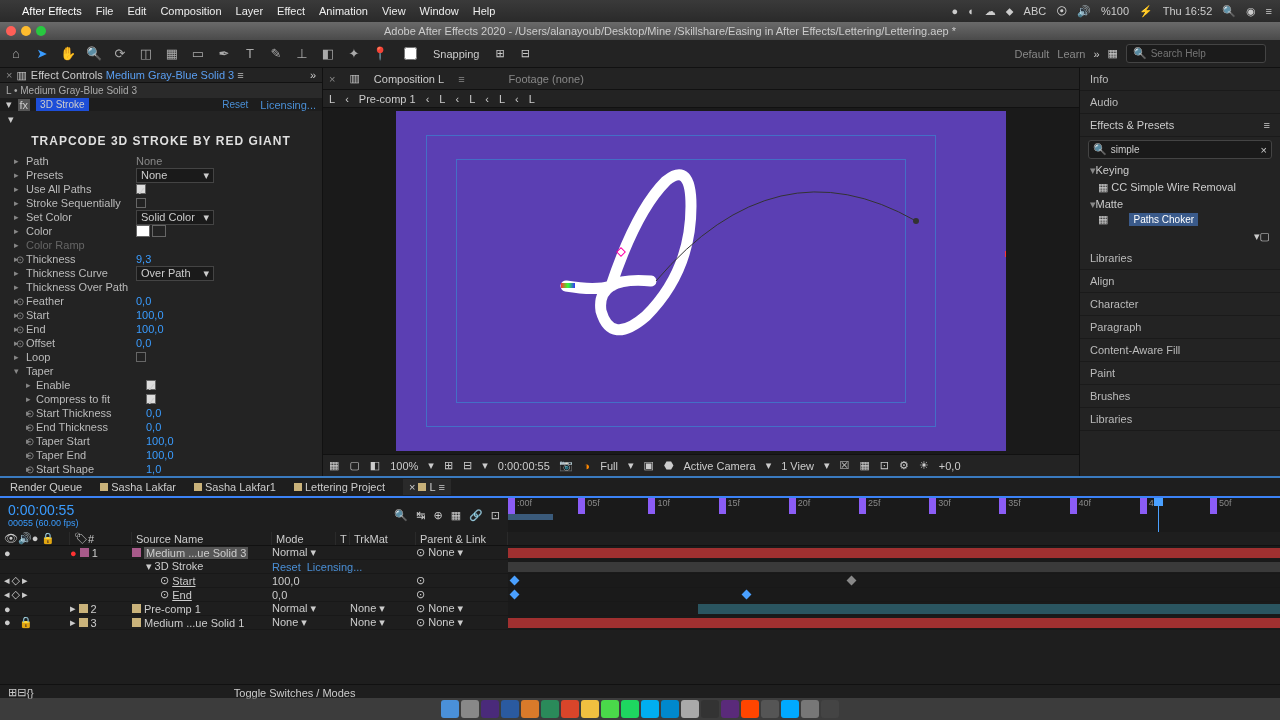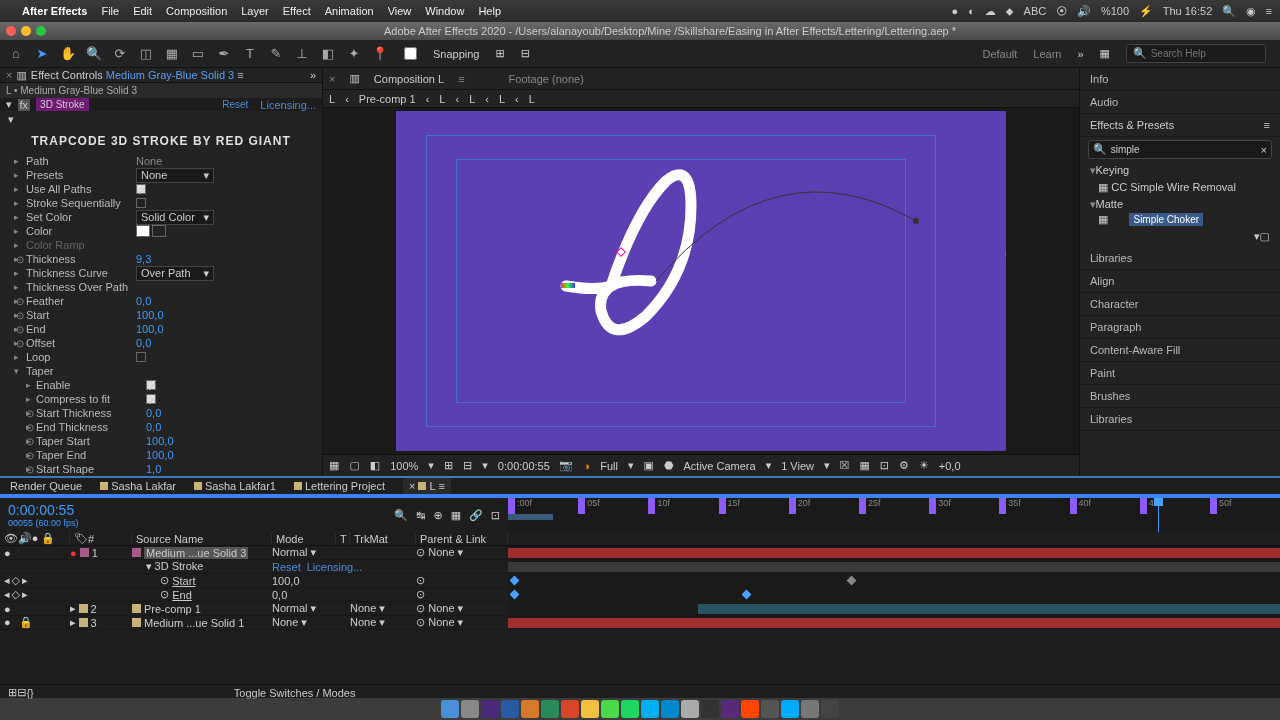--- a/index.html
+++ b/index.html
@@ -1,40 +1,40 @@
 <!DOCTYPE html>
 <html><head>
 <meta charset="utf-8">
 <style>
 *{margin:0;padding:0;box-sizing:border-box;font-family:"Helvetica Neue",Arial,sans-serif;font-size:11px;color:#ccc;user-select:none}
 body{background:#1e1e1e;width:1280px;height:720px;overflow:hidden;position:relative}
 .menubar{height:22px;background:linear-gradient(#3a3a3a,#2a2a2a);display:flex;align-items:center;padding:0 8px;gap:14px}
 .menubar .apple{font-size:14px}
-.menubar .app{font-weight:700;color:#fff}
+.menubar .app{font-weight:400;color:#fff}
 .menubar .m{color:#eee}
 .menubar .right{margin-left:auto;display:flex;gap:10px;align-items:center}
 .titlebar{height:18px;background:linear-gradient(#6a6a6a,#4a4a4a);display:flex;align-items:center;padding:0 6px;gap:20px;font-size:10px;color:#ddd}
 .titlebar .dots{display:flex;gap:5px}
 .dot{width:10px;height:10px;border-radius:50%}
 .dot.r{background:#ff5f57}.dot.y{background:#febc2e}.dot.g{background:#28c840}
 .toolbar{height:28px;background:#232323;border-bottom:1px solid #111;display:flex;align-items:center;padding:0 6px;gap:6px}
 .tbtn{width:20px;height:20px;display:flex;align-items:center;justify-content:center;color:#aaa;font-size:13px}
 .tbtn.active{color:#3a9cff}
 .snap{display:flex;align-items:center;gap:16px;margin-left:8px}
-.ws{margin-left:auto;display:flex;gap:16px;align-items:center;padding-right:8px}
+.ws{margin-left:auto;display:flex;gap:8px;align-items:center;padding-right:8px}
 .ws .wsi{color:#888}
 .search{background:#1b1b1b;border:1px solid #444;padding:2px 6px;border-radius:3px;display:flex;align-items:center;gap:4px;width:140px}
 .main{display:flex;height:408px}
 .leftpane{width:322px;background:#232323;display:flex;flex-direction:column}
 .tabrow{height:22px;display:flex;align-items:center;border-bottom:1px solid #111;padding:0 6px;gap:4px;font-size:10px}
 .tabclose{color:#888}
 .tablabel{color:#bbb}.tablabel .hl{color:#5a9ff2}
 .fxhead{height:18px;padding:2px 6px;background:#2a2a2a;font-size:10px;color:#aaa}
 .fxbar{height:18px;display:flex;align-items:center;padding:0 6px;gap:6px;background:#1d1d1d}
-.fxname{background:#701a75;padding:1px 4px;font-size:10px}
+.fxname{background:#1d4ed8;padding:1px 4px;font-size:10px}
 .fxreset{color:#4a8fd6;margin-left:auto;font-size:10px}
 .brand{text-align:center;color:#dfdfdf;font-weight:700;letter-spacing:1px;font-size:12px;padding:6px 0}
 .proprow{display:flex;align-items:center;height:14px;padding:0 6px;font-size:10px}
 .proprow .tw{width:10px;color:#888;font-size:9px}
 .proprow .sw{width:10px;color:#888;font-size:10px}
 .proprow .nm{flex:0 0 110px;color:#bbb}
 .proprow .val{color:#3a9cff}
 .proprow .sel{background:#1a1a1a;border:1px solid #444;padding:0 4px;min-width:78px;display:flex;justify-content:space-between}
 .proprow .chk{width:10px;height:10px;border:1px solid #666;background:#ddd;display:inline-block}
 .proprow .chk.off{background:#222}
@@ -47,21 +47,21 @@
 .guides2{position:absolute;border:1px solid rgba(0,255,255,.25);left:60px;top:48px;right:100px;bottom:48px}
 .viewbar{height:22px;background:#232323;border-top:1px solid #111;display:flex;align-items:center;padding:0 6px;gap:10px;font-size:10px;color:#bbb}
 .rightpane{width:200px;background:#232323;display:flex;flex-direction:column}
 .rpitem{padding:5px 10px;border-bottom:1px solid #1a1a1a;font-size:11px;color:#bbb}
 .rsearch{margin:3px 8px;background:#1a1a1a;border:1px solid #444;border-radius:3px;padding:2px 4px;display:flex;align-items:center;gap:4px}
 .rcat{padding:2px 10px;font-size:10px;color:#aaa}
 .rcat .tw{color:#888}
 .rfx{padding:2px 18px;font-size:10px;color:#bbb}
 .rfx.sel{background:#3a5a8a;color:#fff;display:inline-block;margin-left:18px;padding:1px 4px}
 .timeline{height:224px;background:#1e1e1e;border-top:2px solid #3a7abf;display:flex;flex-direction:column}
-.tltabs{height:20px;display:flex;align-items:center;gap:18px;padding:0 10px;font-size:10px;border-bottom:4px solid #3b82f6}
+.tltabs{height:20px;display:flex;align-items:center;gap:18px;padding:0 10px;font-size:10px;border-bottom:2px solid #3b82f6}
 .tlhead{height:34px;display:flex}
 .tlhead .left{width:508px;display:flex;align-items:center;padding:0 8px;gap:8px}
 .tc{color:#3a9cff;font-size:14px}
 .tcfps{color:#3a9cff;font-size:9px}
 .tlhead .right{flex:1;position:relative;background:#1a1a1a}
 .ruler{position:absolute;left:0;right:0;top:0;height:16px;display:flex}
 .rt{flex:1;border-left:7px solid #8b5cf6;font-size:9px;color:#888;padding-left:2px}
 .workarea{position:absolute;top:16px;left:0;height:6px;background:#3a5a7a;width:45px}
 .cti{position:absolute;top:0;bottom:0;width:1px;background:#4aa0ff;left:650px}
 .cti::before{content:"";position:absolute;top:0;left:-4px;width:9px;height:8px;background:#4aa0ff}
@@ -397,21 +397,21 @@
         <span>≡</span>
       </div>
     <div class="rsearch">
         <span>🔍</span>
         <input value="simple" style="">
         <span>×</span>
       </div>
     <div class="rcat"><span class="tw">▾</span><span>Keying</span></div>
     <div class="rfx"><span>▦</span> <span>CC Simple Wire Removal</span></div>
     <div class="rcat"><span class="tw">▾</span><span>Matte</span></div>
-    <div><span style="padding-left:18px">▦</span> <span class="rfx sel">Simple Choker</span></div>
+    <div><span style="padding-left:18px">▦</span> <span class="rfx sel">Paths Choker</span></div>
     <div style="text-align:right;padding:4px 10px"><span>▾▢</span></div>
     <div class="rpitem">Libraries</div>
     <div class="rpitem">Align</div>
     <div class="rpitem">Character</div>
     <div class="rpitem">Paragraph</div>
     <div class="rpitem">Content-Aware Fill</div>
     <div class="rpitem">Paint</div>
     <div class="rpitem">Brushes</div>
     <div class="rpitem">Libraries</div>
   </div>

